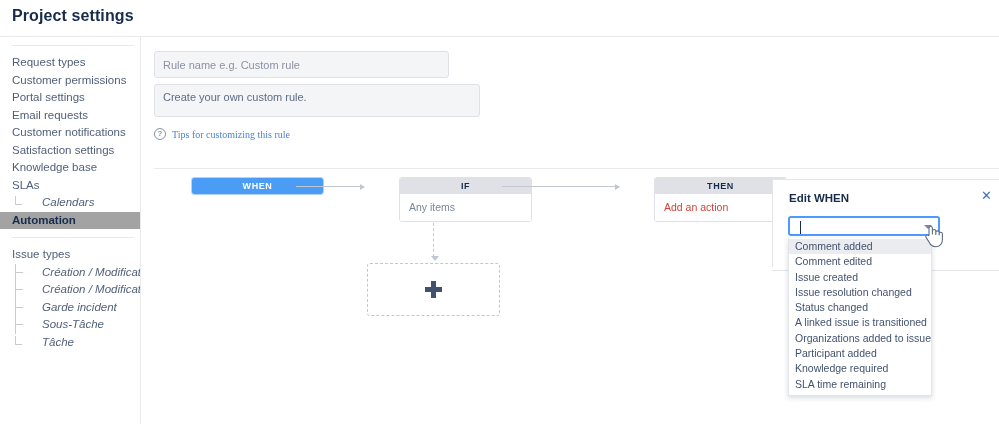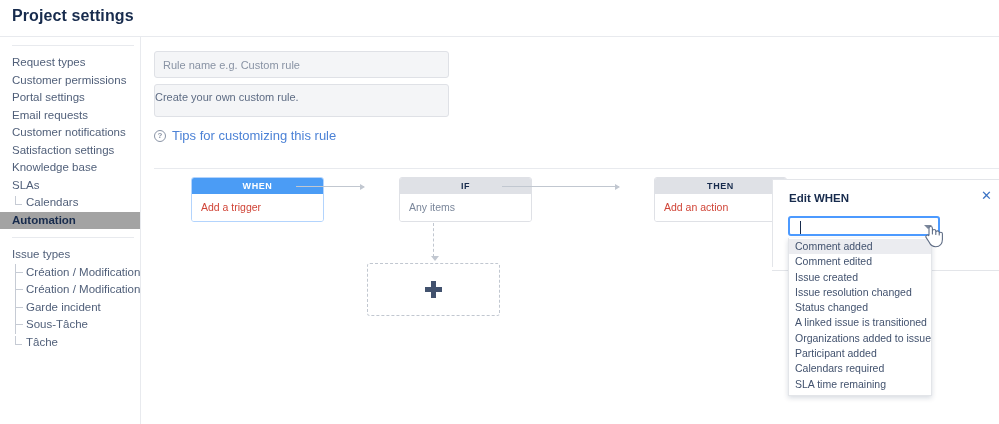--- a/index.html
+++ b/index.html
@@ -52,21 +52,21 @@
   .nav-item {
     position: relative;
     height: 17.5px;
     line-height: 17.5px;
     padding-left: 12px;
     font-size: 11.5px;
     color: #505f79;
     white-space: nowrap;
     overflow: hidden;
   }
-  .nav-item.indent { padding-left: 26px; }
+  .nav-item.indent { padding-left: 42px; font-style: italic; }
   .nav-item.active {
     background: #a3a3a3;
     color: #172b4d;
     font-weight: 600;
   }
   .nav-item .tree-stub {
     position: absolute;
     left: 15px; top: 2px;
     width: 7px; height: 9px;
     border-left: 1px solid #c6cbd4;
@@ -107,28 +107,28 @@
     font-family: "Liberation Sans", sans-serif;
     font-size: 11px;
     color: #7a869a;
     padding: 0 8px;
     outline: none;
   }
   .rule-name-input::placeholder { color: #8993a4; opacity: 1; }
   .rule-desc-input {
     position: absolute;
     left: 13px; top: 47px;
-    width: 295px; height: 33px;
+    width: 326px; height: 33px;
     background: #f4f5f7;
     border: 1px solid #dfe1e6;
     border-radius: 3px;
     font-family: "Liberation Sans", sans-serif;
     font-size: 11px;
     color: #5e6c84;
-    padding: 5px 0;
+    padding: 5px 8px;
     outline: none;
     resize: none;
     line-height: 14px;
   }
   .tips-row {
     position: absolute;
     left: 13px; top: 91px;
     display: flex;
     align-items: center;
     gap: 6px;
@@ -137,23 +137,24 @@
     width: 12px; height: 12px;
     border: 1px solid #8a94a6;
     border-radius: 50%;
     font-size: 8px;
     line-height: 10px;
     text-align: center;
     color: #8a94a6;
     font-weight: 700;
   }
   .tips-link {
-    font-size: 13px;
+    font-size: 10px;
     color: #4c82d6;
     cursor: pointer;
+    font-family: Liberation Serif, serif;
   }
   .section-rule {
     position: absolute;
     left: 13px; top: 131px;
     width: 845px; height: 1px;
     background: #e8eaee;
   }
 
   
   .flow { position: absolute; left: 0; top: 0; width: 858px; height: 387px; }
@@ -372,21 +373,20 @@
     <span class="help-icon">?</span>
     <span class="tips-link">Tips for customizing this rule</span>
   </div>
 
   <div class="section-rule"></div>
 
   <div class="flow">
 
     <div class="node node-when">
       <div class="node-head">WHEN</div>
-      <div class="node-body body-link">Add a trigger</div>
     </div>
 
     <div class="connector conn-1"></div>
 
     <div class="node node-if">
       <div class="node-head">IF</div>
       <div class="node-body body-muted">Any items</div>
     </div>
 
     <div class="connector conn-2"></div>
@@ -417,21 +417,21 @@
 
 <div class="dropdown" id="dropdown">
     <div class="dd-item selected">Comment added</div>
     <div class="dd-item">Comment edited</div>
     <div class="dd-item">Issue created</div>
     <div class="dd-item">Issue resolution changed</div>
     <div class="dd-item">Status changed</div>
     <div class="dd-item">A linked issue is transitioned</div>
     <div class="dd-item">Organizations added to issue</div>
     <div class="dd-item">Participant added</div>
-    <div class="dd-item">Calendars required</div>
+    <div class="dd-item">Knowledge required</div>
     <div class="dd-item">SLA time remaining</div>
   </div>
 
 <svg class="cursor-hand" width="20" height="24" viewBox="0 0 20 24">
   <path d="M6 11 V4.2 a1.7 1.7 0 0 1 3.4 0 V10 V7.2 a1.7 1.7 0 0 1 3.4 0 V10.4 V8.6
            a1.7 1.7 0 0 1 3.4 0 V11 V9.8 a1.6 1.6 0 0 1 3.2 0 V15.5
            c0 4.2 -2.6 7.2 -6.6 7.2 c-3.6 0 -5.4 -1.6 -6.6 -4.4 L3 13.4
            a1.6 1.6 0 0 1 2.6 -1.8 Z" fill="#ffffff" stroke="#5e6c84" stroke-width="1.1" stroke-linejoin="round"></path>
 </svg>
 

